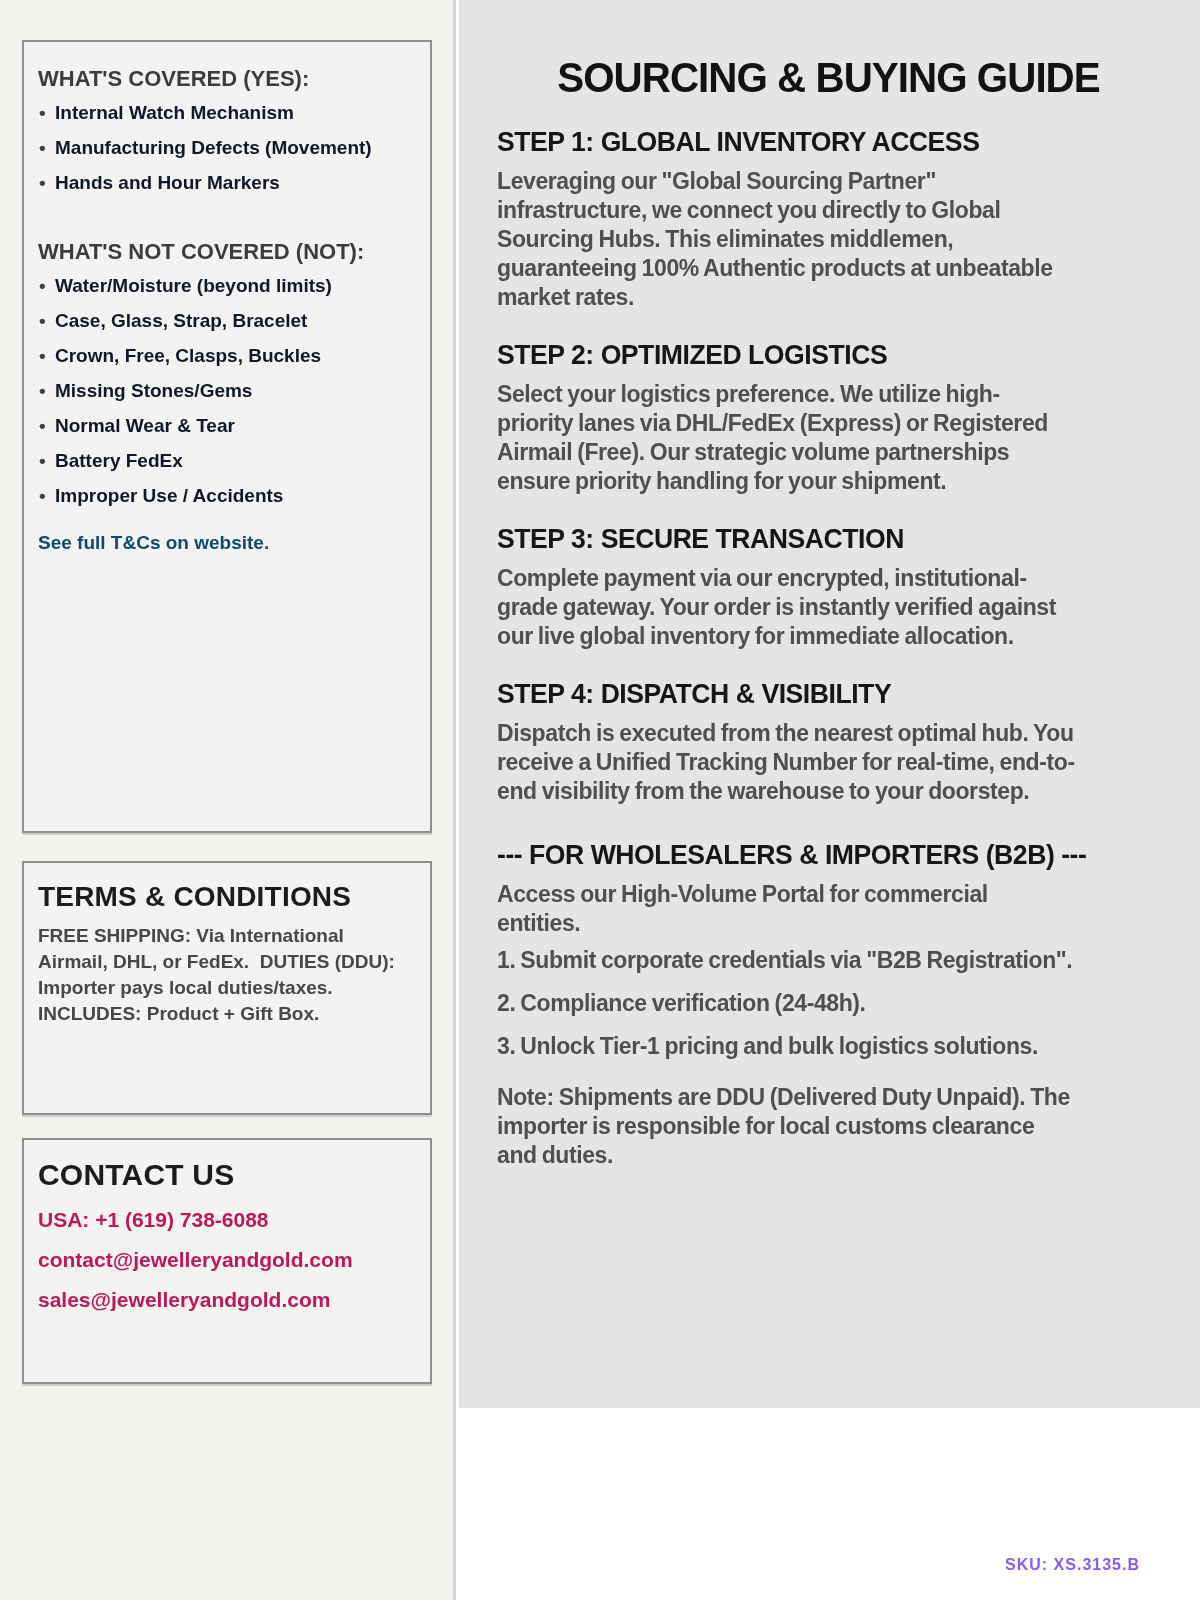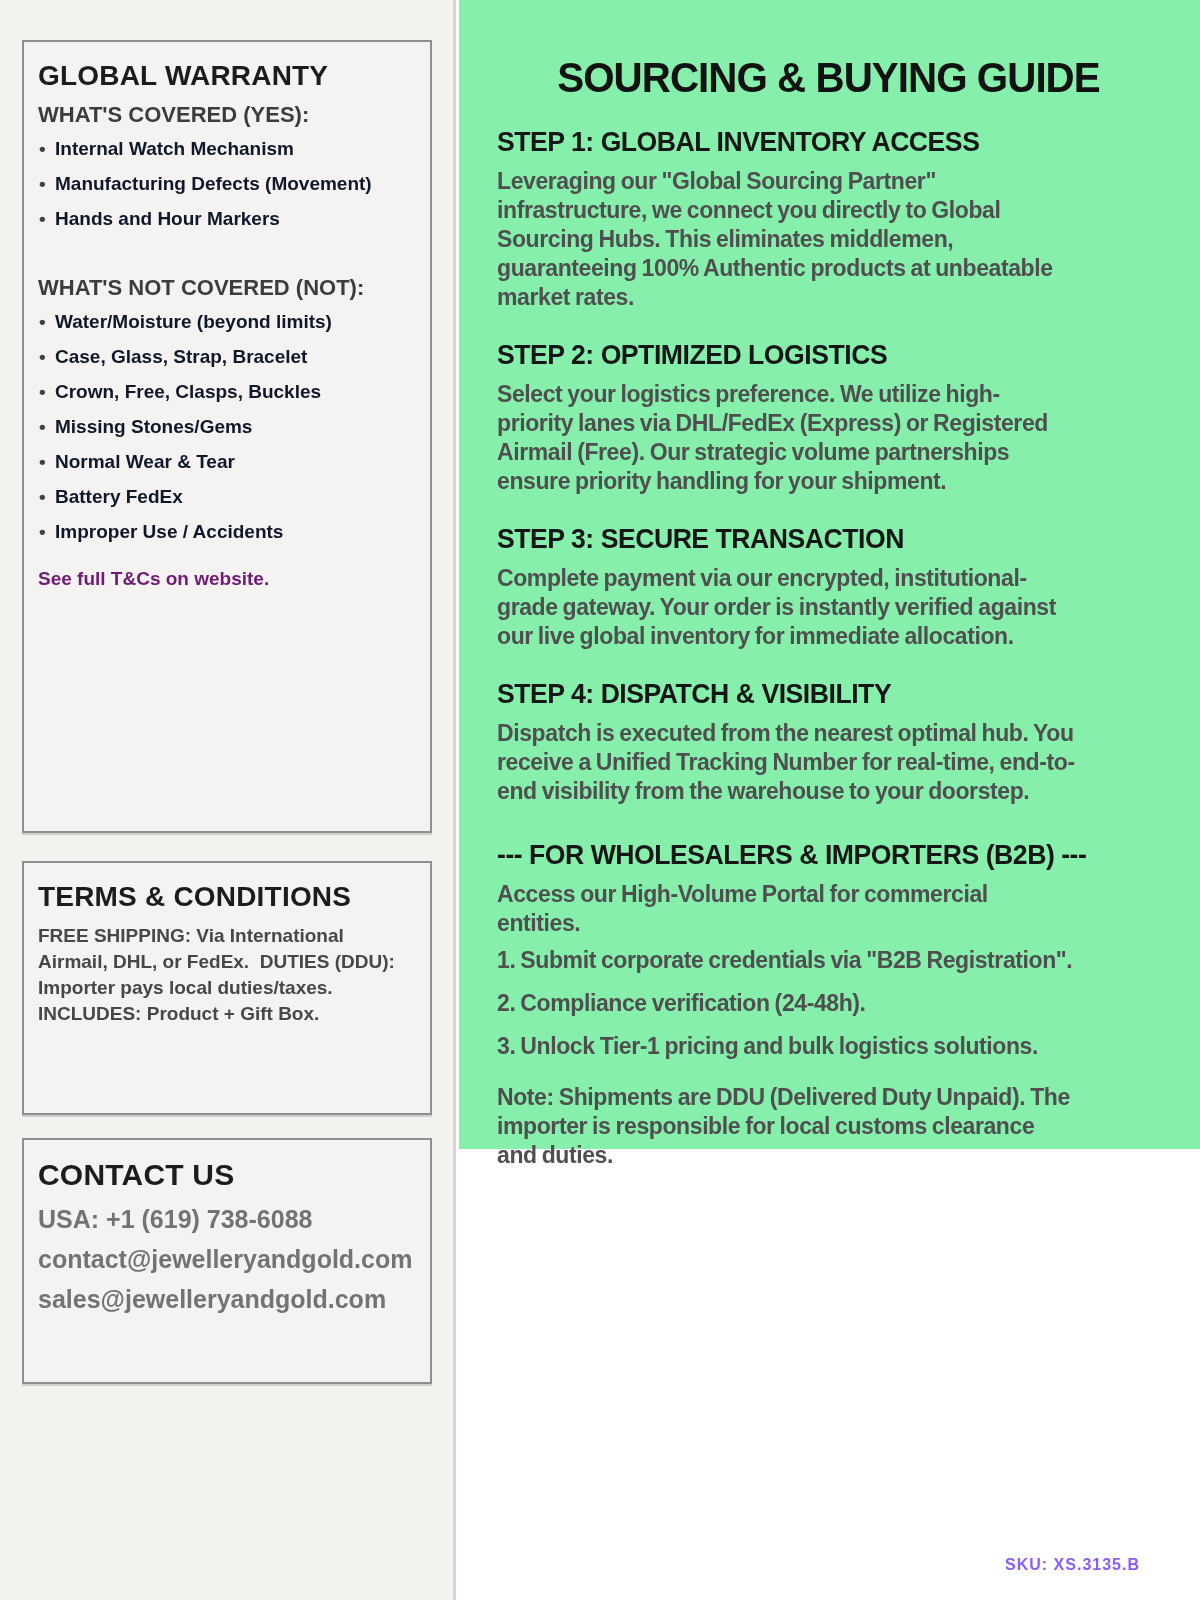--- a/index.html
+++ b/index.html
@@ -32,33 +32,33 @@
   .subhead.second{margin-top:46px;}
   ul.cov{list-style:none; margin:8px 0 0 0; padding:0;}
   ul.cov li{
     position:relative; padding-left:17px; margin-bottom:14px;
     font-size:19px; font-weight:700; color:#0f172a; line-height:21px;
   }
   ul.cov li::before{
     content:"\2022"; position:absolute; left:1px; top:0; color:#414141; font-size:19px;
   }
   .footnote{
-    margin:26px 0 0 0; font-size:19px; font-weight:700; color:#701a75;
+    margin:26px 0 0 0; font-size:19px; font-weight:700; color:#0c4a6e;
   }
   .terms-body{
     margin:0; font-size:19px; line-height:26px; font-weight:700; color:#474747;
     white-space:pre-wrap;
   }
   .contact-line{
-    margin:0 0 17px 0; font-size:25px; line-height:23px; font-weight:700; color:#737373;
+    margin:0 0 17px 0; font-size:21px; line-height:23px; font-weight:700; color:#be185d;
   }
   
   .main{
-    position:absolute; left:459px; top:0; width:741px; height:1149px;
-    box-sizing:border-box; padding:55px 40px 0 38px; background:#86efac;
+    position:absolute; left:459px; top:0; width:741px; height:1408px;
+    box-sizing:border-box; padding:55px 40px 0 38px; background:#e5e5e5;
   }
   .main-title{
     margin:0 0 24px 0; font-size:42px; line-height:1.1; font-weight:700;
     color:#121212; text-align:center; letter-spacing:-1px;
     transform:scaleX(.96); transform-origin:50% 50%;
   }
   .step-h{
     margin:26px 0 8px 0; font-size:28px; line-height:34px; font-weight:700;
     color:#161616; letter-spacing:-.5px; transform:scaleX(.95); transform-origin:0 50%;
   }
@@ -77,21 +77,20 @@
   }
 </style>
 </head>
 <body>
 
 <div class="page">
 
   <aside class="sidebar">
 
     <section class="panel warranty">
-      <h2 class="panel-title">GLOBAL WARRANTY</h2>
       <h3 class="subhead">WHAT'S COVERED (YES):</h3>
       <ul class="cov">
         <li>Internal Watch Mechanism</li>
         <li>Manufacturing Defects (Movement)</li>
         <li>Hands and Hour Markers</li>
       </ul>
       <h3 class="subhead second">WHAT'S NOT COVERED (NOT):</h3>
       <ul class="cov">
         <li>Water/Moisture (beyond limits)</li>
         <li>Case, Glass, Strap, Bracelet</li>

